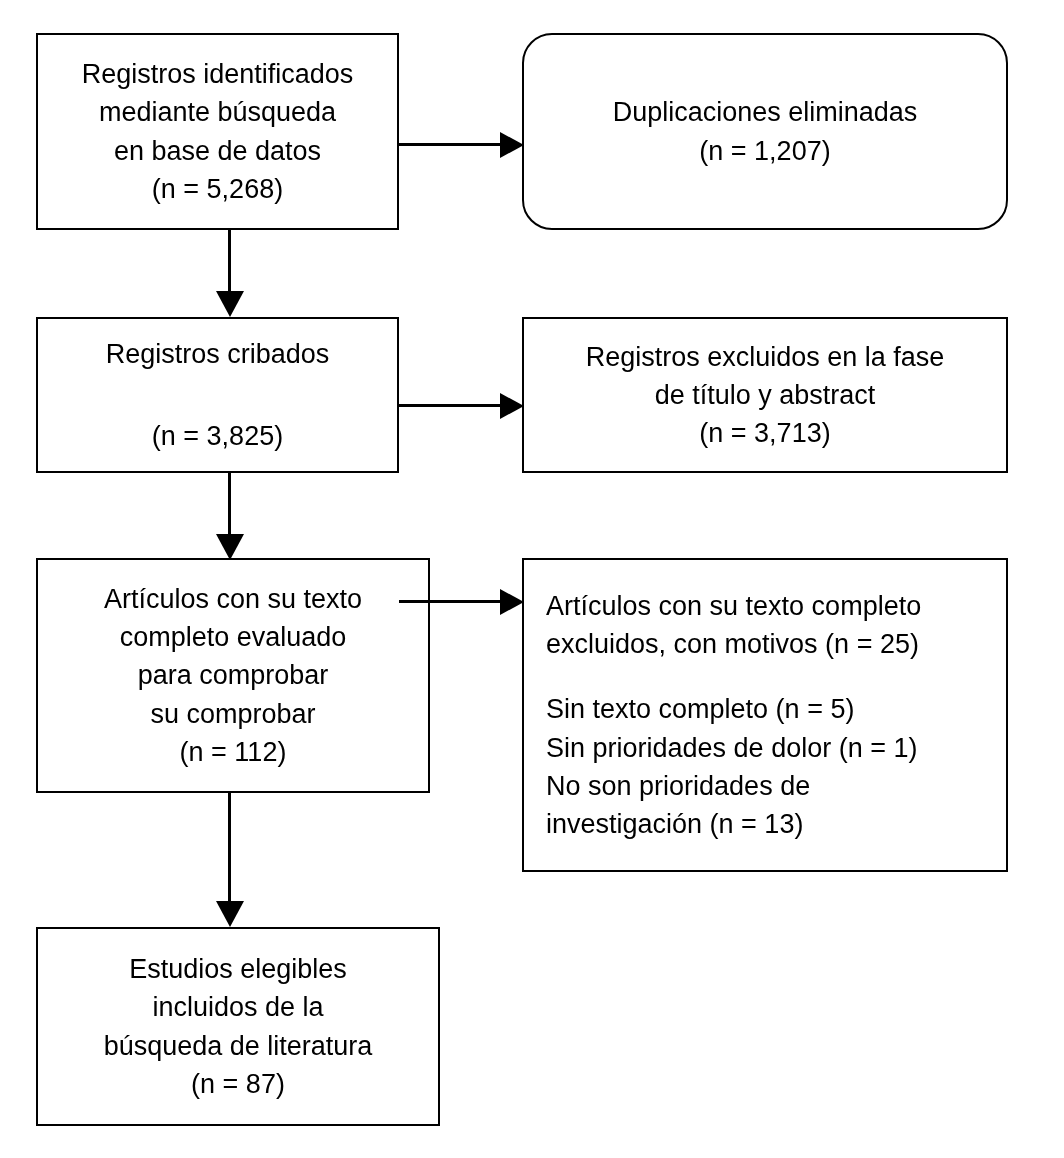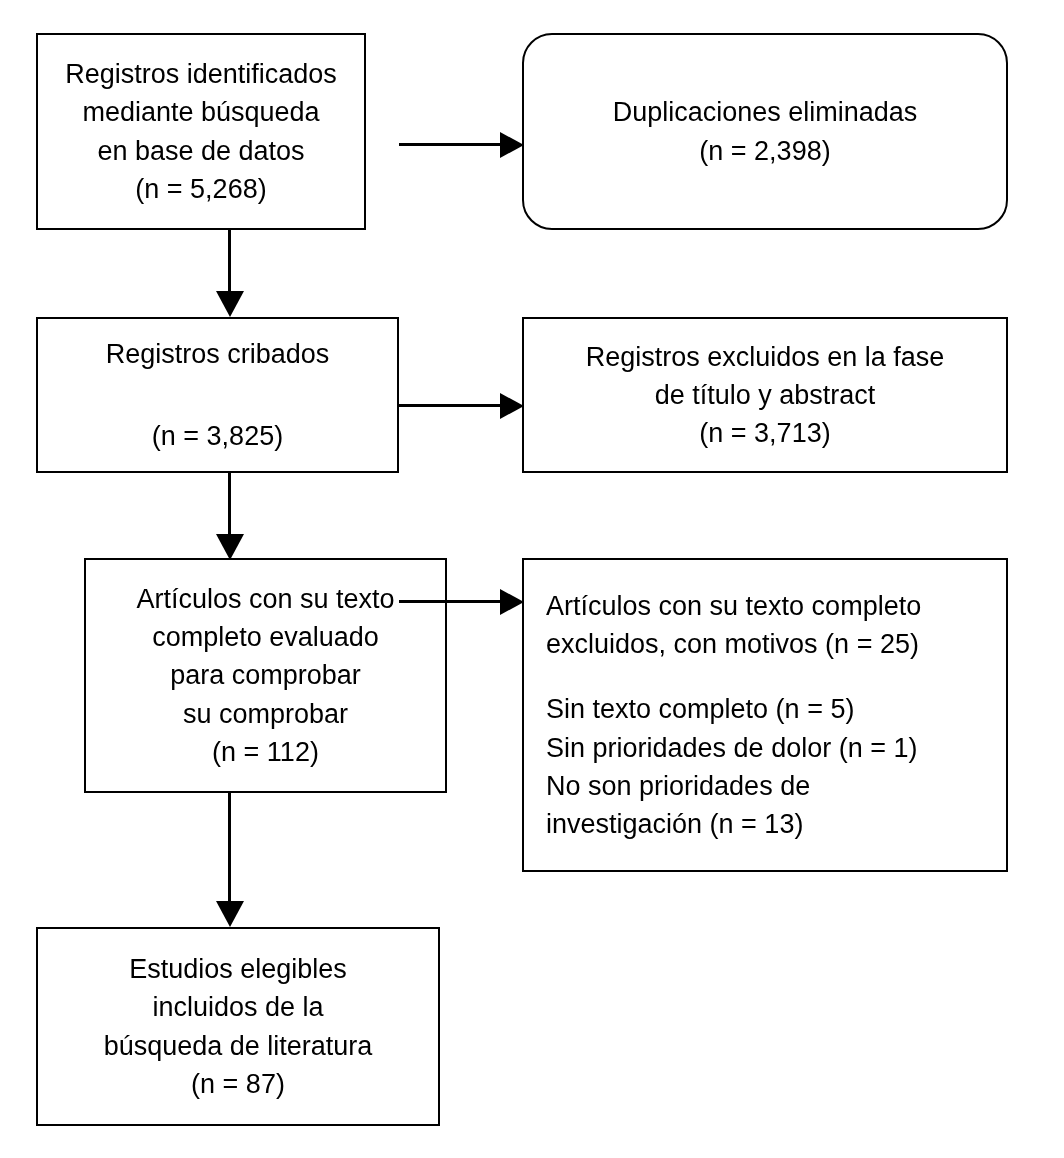--- a/index.html
+++ b/index.html
@@ -27,25 +27,25 @@
     color: #000000;
     font-size: 27px;
     line-height: 1.42;
   }
   .node.center { align-items: center; text-align: center; }
   .node.left   { align-items: flex-start; text-align: left; padding-left: 22px; padding-right: 14px; }
   .node .line { display: block; white-space: pre; }
   .node .spacer { display: block; height: 27px; }
 
   
-  #box-identified   { left: 36px;  top: 33px;  width: 330px; height: 197px; }
+  #box-identified   { left: 36px;  top: 33px;  width: 363px; height: 197px; }
   #box-duplicates   { left: 522px; top: 33px;  width: 486px; height: 197px; border-radius: 30px; }
   #box-screened     { left: 36px;  top: 317px; width: 363px; height: 156px; gap: 43px; }
   #box-excluded-ta  { left: 522px; top: 317px; width: 486px; height: 156px; }
-  #box-fulltext     { left: 36px;  top: 558px; width: 363px; height: 235px; margin-left: 48px; }
+  #box-fulltext     { left: 36px;  top: 558px; width: 394px; height: 235px; }
   #box-excluded-ft  { left: 522px; top: 558px; width: 486px; height: 314px; }
   #box-included     { left: 36px;  top: 927px; width: 404px; height: 199px; }
 
   
   .conn { position: absolute; }
   .conn .shaft-h {
     position: absolute;
     height: 3px;
     background: #000000;
     top: 0;
@@ -110,21 +110,21 @@
 
   <div class="node center" id="box-identified">
     <span class="line">Registros identificados</span>
     <span class="line">mediante búsqueda</span>
     <span class="line">en base de datos</span>
     <span class="line">(n = 5,268)</span>
   </div>
 
   <div class="node center" id="box-duplicates">
     <span class="line">Duplicaciones eliminadas</span>
-    <span class="line">(n = 2,398)</span>
+    <span class="line">(n = 1,207)</span>
   </div>
 
   <div class="node center" id="box-screened">
     <span class="line">Registros cribados</span>
     <span class="line">(n = 3,825)</span>
   </div>
 
   <div class="node center" id="box-excluded-ta">
     <span class="line">Registros excluidos en la fase</span>
     <span class="line">de título y abstract</span>

